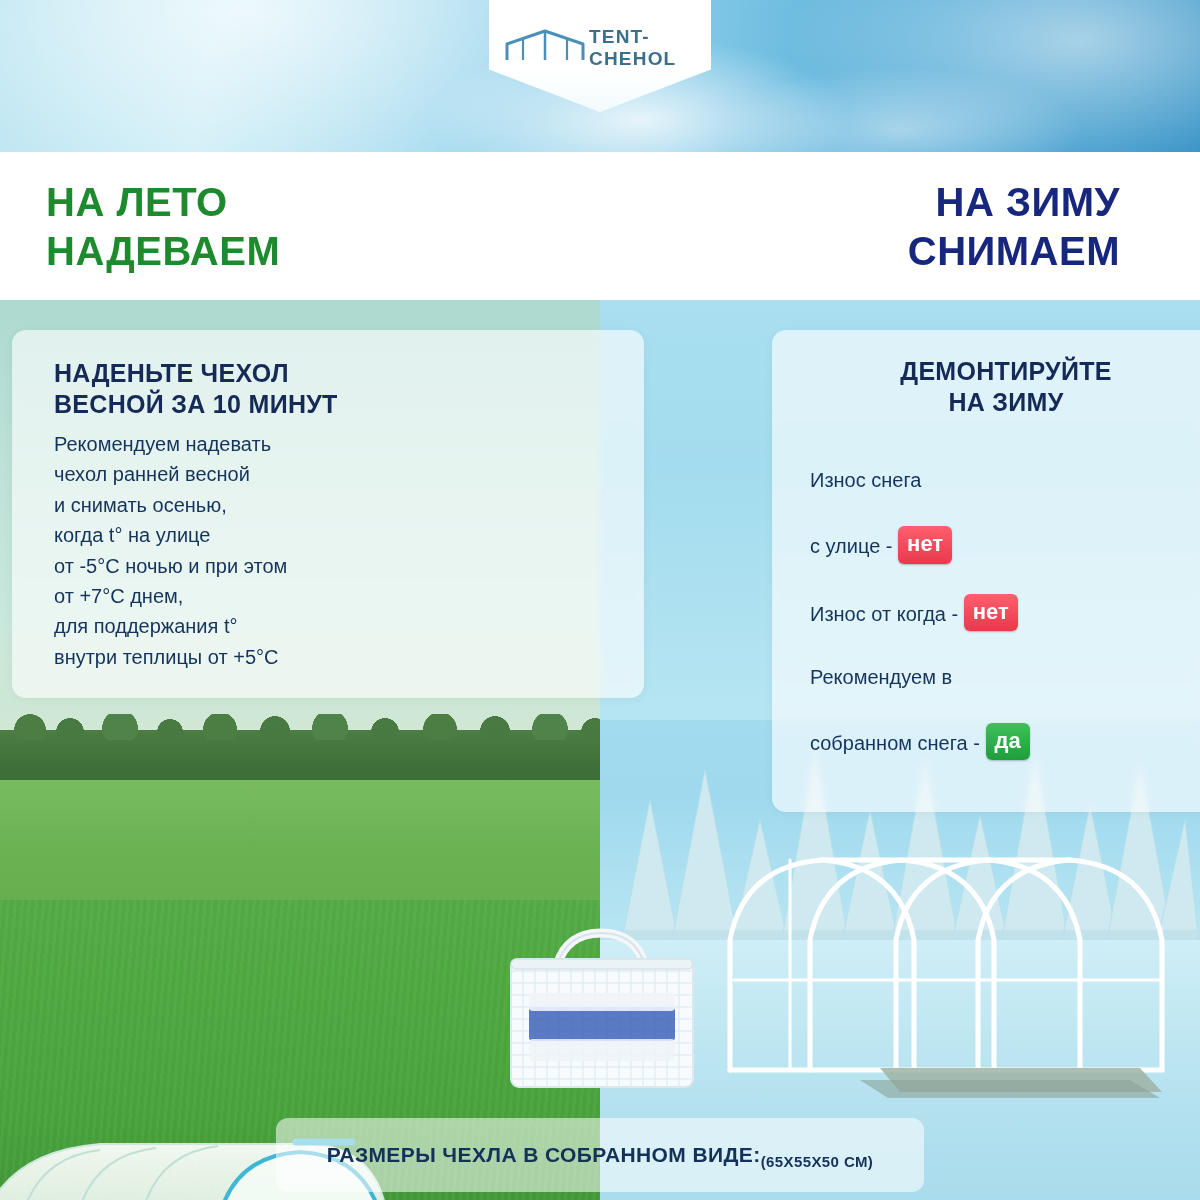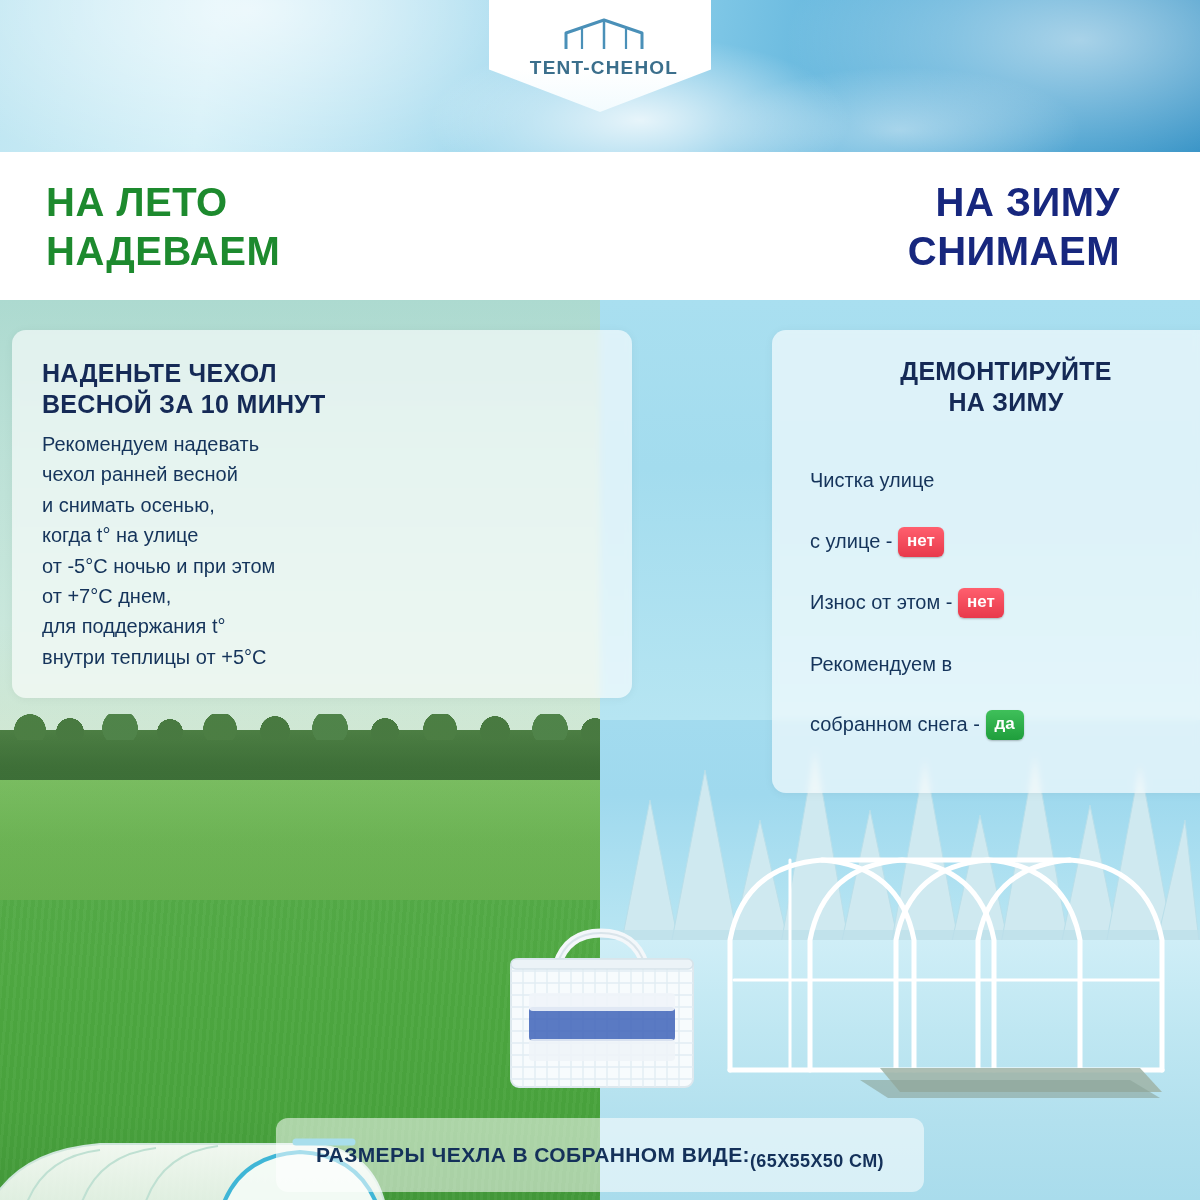--- a/index.html
+++ b/index.html
@@ -35,22 +35,22 @@
     position:absolute;left:489px;top:0;width:222px;height:112px;
     z-index:30;
   }
   .logo-shape{
     position:absolute;left:0;top:0;width:222px;height:112px;
     background:linear-gradient(180deg,#ffffff 0%,#ffffff 62%,#f2fbfe 100%);
     clip-path:polygon(0 0, 100% 0, 100% 62%, 50% 100%, 0 62%);
     box-shadow:0 2px 6px rgba(0,0,0,.08);
   }
   .logo-inner{
-    position:absolute;left:4px;top:0;width:222px;height:96px;
-    display:flex;flex-direction:column;align-items:center;justify-content:center;
+    position:absolute;left:12px;top:0;width:222px;height:96px;
+    display:flex;flex-direction:row;align-items:center;justify-content:center;
   }
   .logo-icon{display:block;margin-bottom:2px;}
   .logo-text{
     font-size:19px;font-weight:bold;letter-spacing:1.2px;color:#3b6f8c;
     font-family:"Liberation Sans", sans-serif;
   }
 
   
   .headline-band{
     position:absolute;left:0;top:152px;width:1200px;height:108px;
@@ -124,59 +124,59 @@
 
   
   .card{
     position:absolute;
     border-radius:14px;
     background:rgba(255,255,255,.62);
     backdrop-filter:blur(3px);
     box-shadow:0 1px 10px rgba(0,0,0,.05);
     z-index:15;
   }
-  .card-left{left:12px;top:330px;width:560px;padding:28px 30px 26px 30px;}
+  .card-left{left:12px;top:330px;width:560px;padding:28px 30px 26px 42px;}
   .card-right{left:772px;top:330px;width:412px;padding:26px 28px 22px 28px;}
 
   .card-title{
     font-size:25px;font-weight:bold;color:#152a56;line-height:1.22;
     white-space:pre-line;letter-spacing:.3px;
   }
   .card-title-right{text-align:center;}
   .card-body{
     margin-top:10px;font-size:20px;line-height:1.52;color:#15345b;
     white-space:pre-line;font-weight:500;
   }
   .card-right .card-body{margin-top:18px;text-align:left;padding-left:10px;}
   .nowrap{white-space:nowrap;}
 
   .pill{
     display:inline-block;border-radius:6px;color:#fff;font-weight:bold;
-    font-size:17px;padding:1px 9px 3px 9px;vertical-align:2px;
+    font-size:22px;padding:1px 9px 3px 9px;vertical-align:2px;
     box-shadow:0 1px 2px rgba(0,0,0,.25);
   }
   .pill-no{background:linear-gradient(180deg,#ff5f6e,#e8394b);}
   .pill-yes{background:linear-gradient(180deg,#3fc05a,#1f9e3c);}
 
   
   .gh-left{position:absolute;left:-20px;top:812px;width:420px;height:260px;}
   
   .gh-right{position:absolute;left:710px;top:830px;width:470px;height:270px;}
   
   .bag{position:absolute;left:495px;top:925px;width:215px;height:175px;z-index:12;}
 
   
   .bottom-caption{
     position:absolute;left:276px;top:1118px;width:648px;height:74px;
     border-radius:12px;background:rgba(255,255,255,.55);
     display:flex;align-items:center;justify-content:center;
     z-index:18;
   }
   .bottom-caption .l1{font-size:21px;font-weight:bold;color:#14315a;letter-spacing:.4px;}
-  .bottom-caption .l2{font-size:18px;font-weight:bold;color:#14315a;letter-spacing:.4px;margin-top:12px;}
+  .bottom-caption .l2{font-size:15px;font-weight:bold;color:#14315a;letter-spacing:.4px;margin-top:12px;}
 </style>
 </head>
 <body>
 
 <div class="canvas">
 
   <div class="sky-band"></div>
 
   <div class="logo-wrap">
     <div class="logo-shape"></div>
@@ -313,27 +313,27 @@
 от +7°С днем,
 для поддержания t°
 внутри теплицы от +5°С</div>
   </div>
 
   <div class="card card-right">
     <div class="card-title card-title-right">ДЕМОНТИРУЙТЕ
 НА ЗИМУ</div>
     <div class="card-body">
       <div class="nowrap">
-        <span>Чистка улице</span>
+        <span>Износ снега</span>
       </div>
       <div class="nowrap">
         <span>с улице - </span><span class="pill pill-no">нет</span>
       </div>
       <div class="nowrap">
-        <span>Износ от этом - </span><span class="pill pill-no">нет</span>
+        <span>Износ от когда - </span><span class="pill pill-no">нет</span>
       </div>
       <div class="nowrap">
         <span>Рекомендуем в</span>
       </div>
       <div class="nowrap">
         <span>собранном снега - </span><span class="pill pill-yes">да</span>
       </div>
     </div>
   </div>
 

